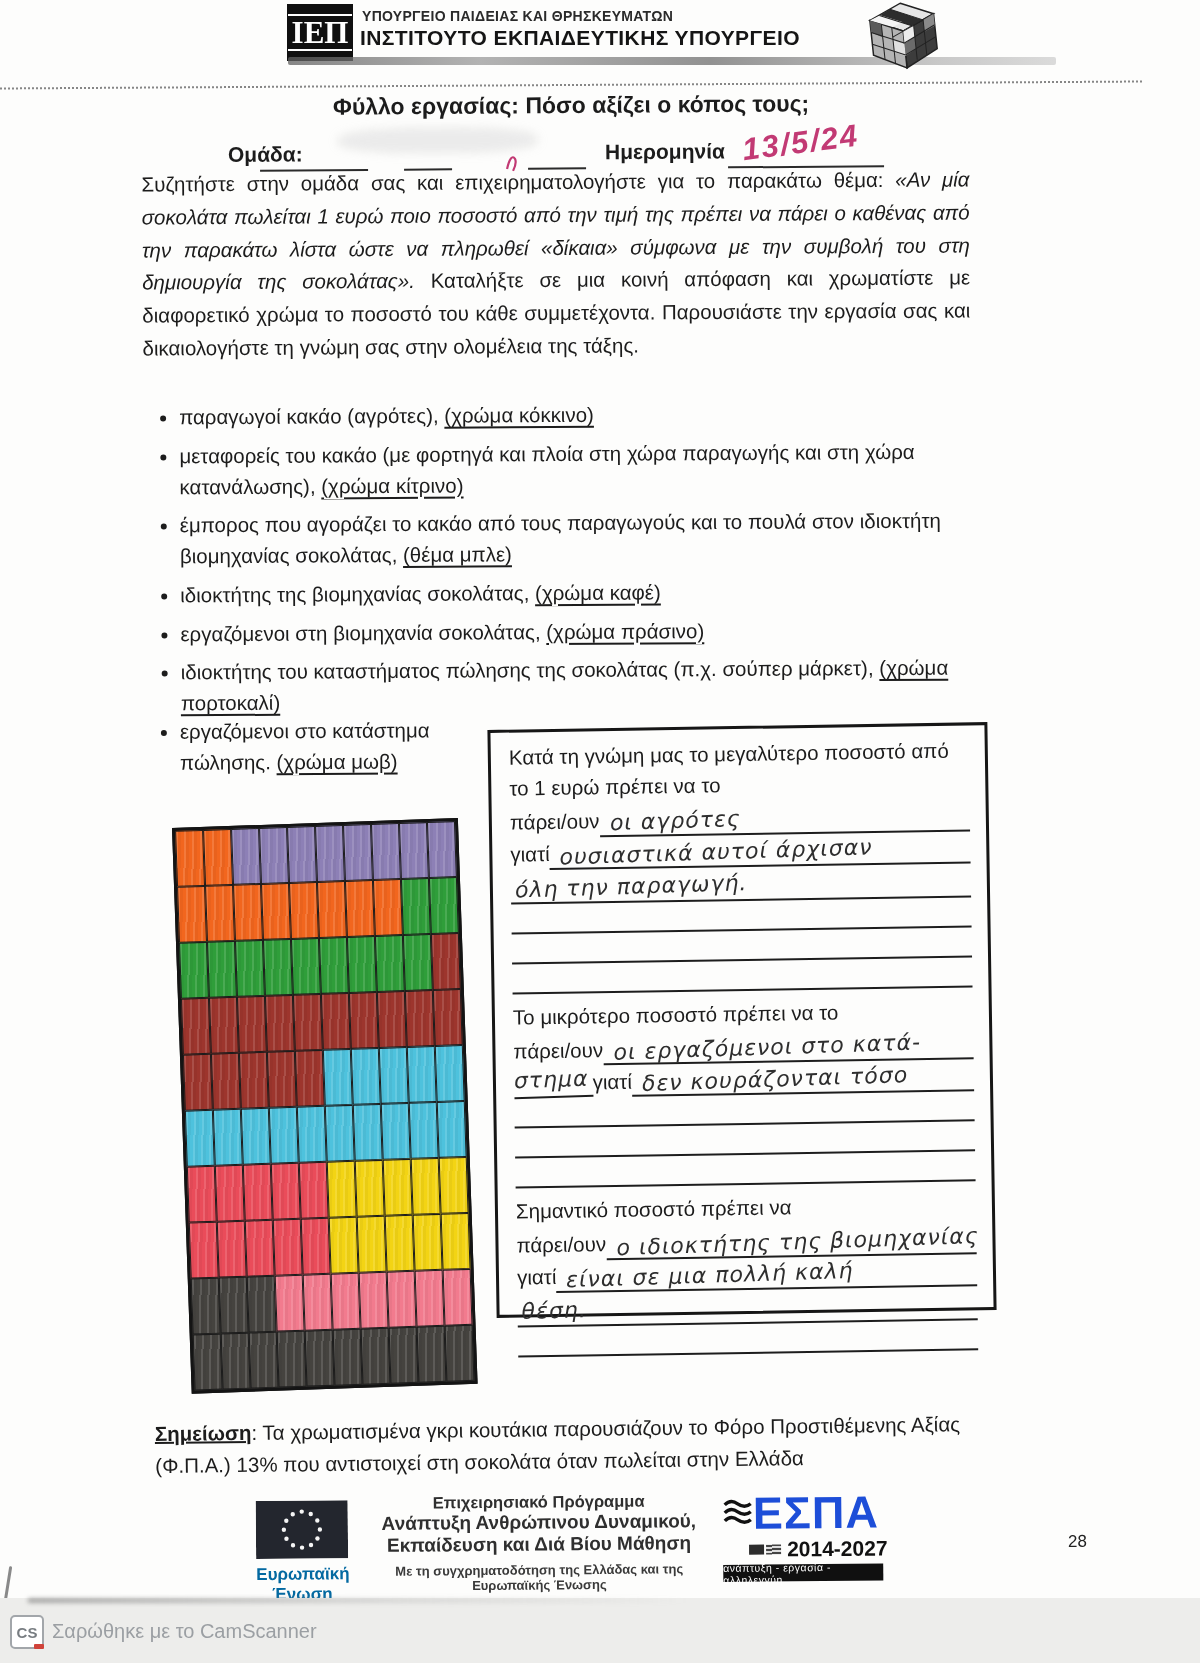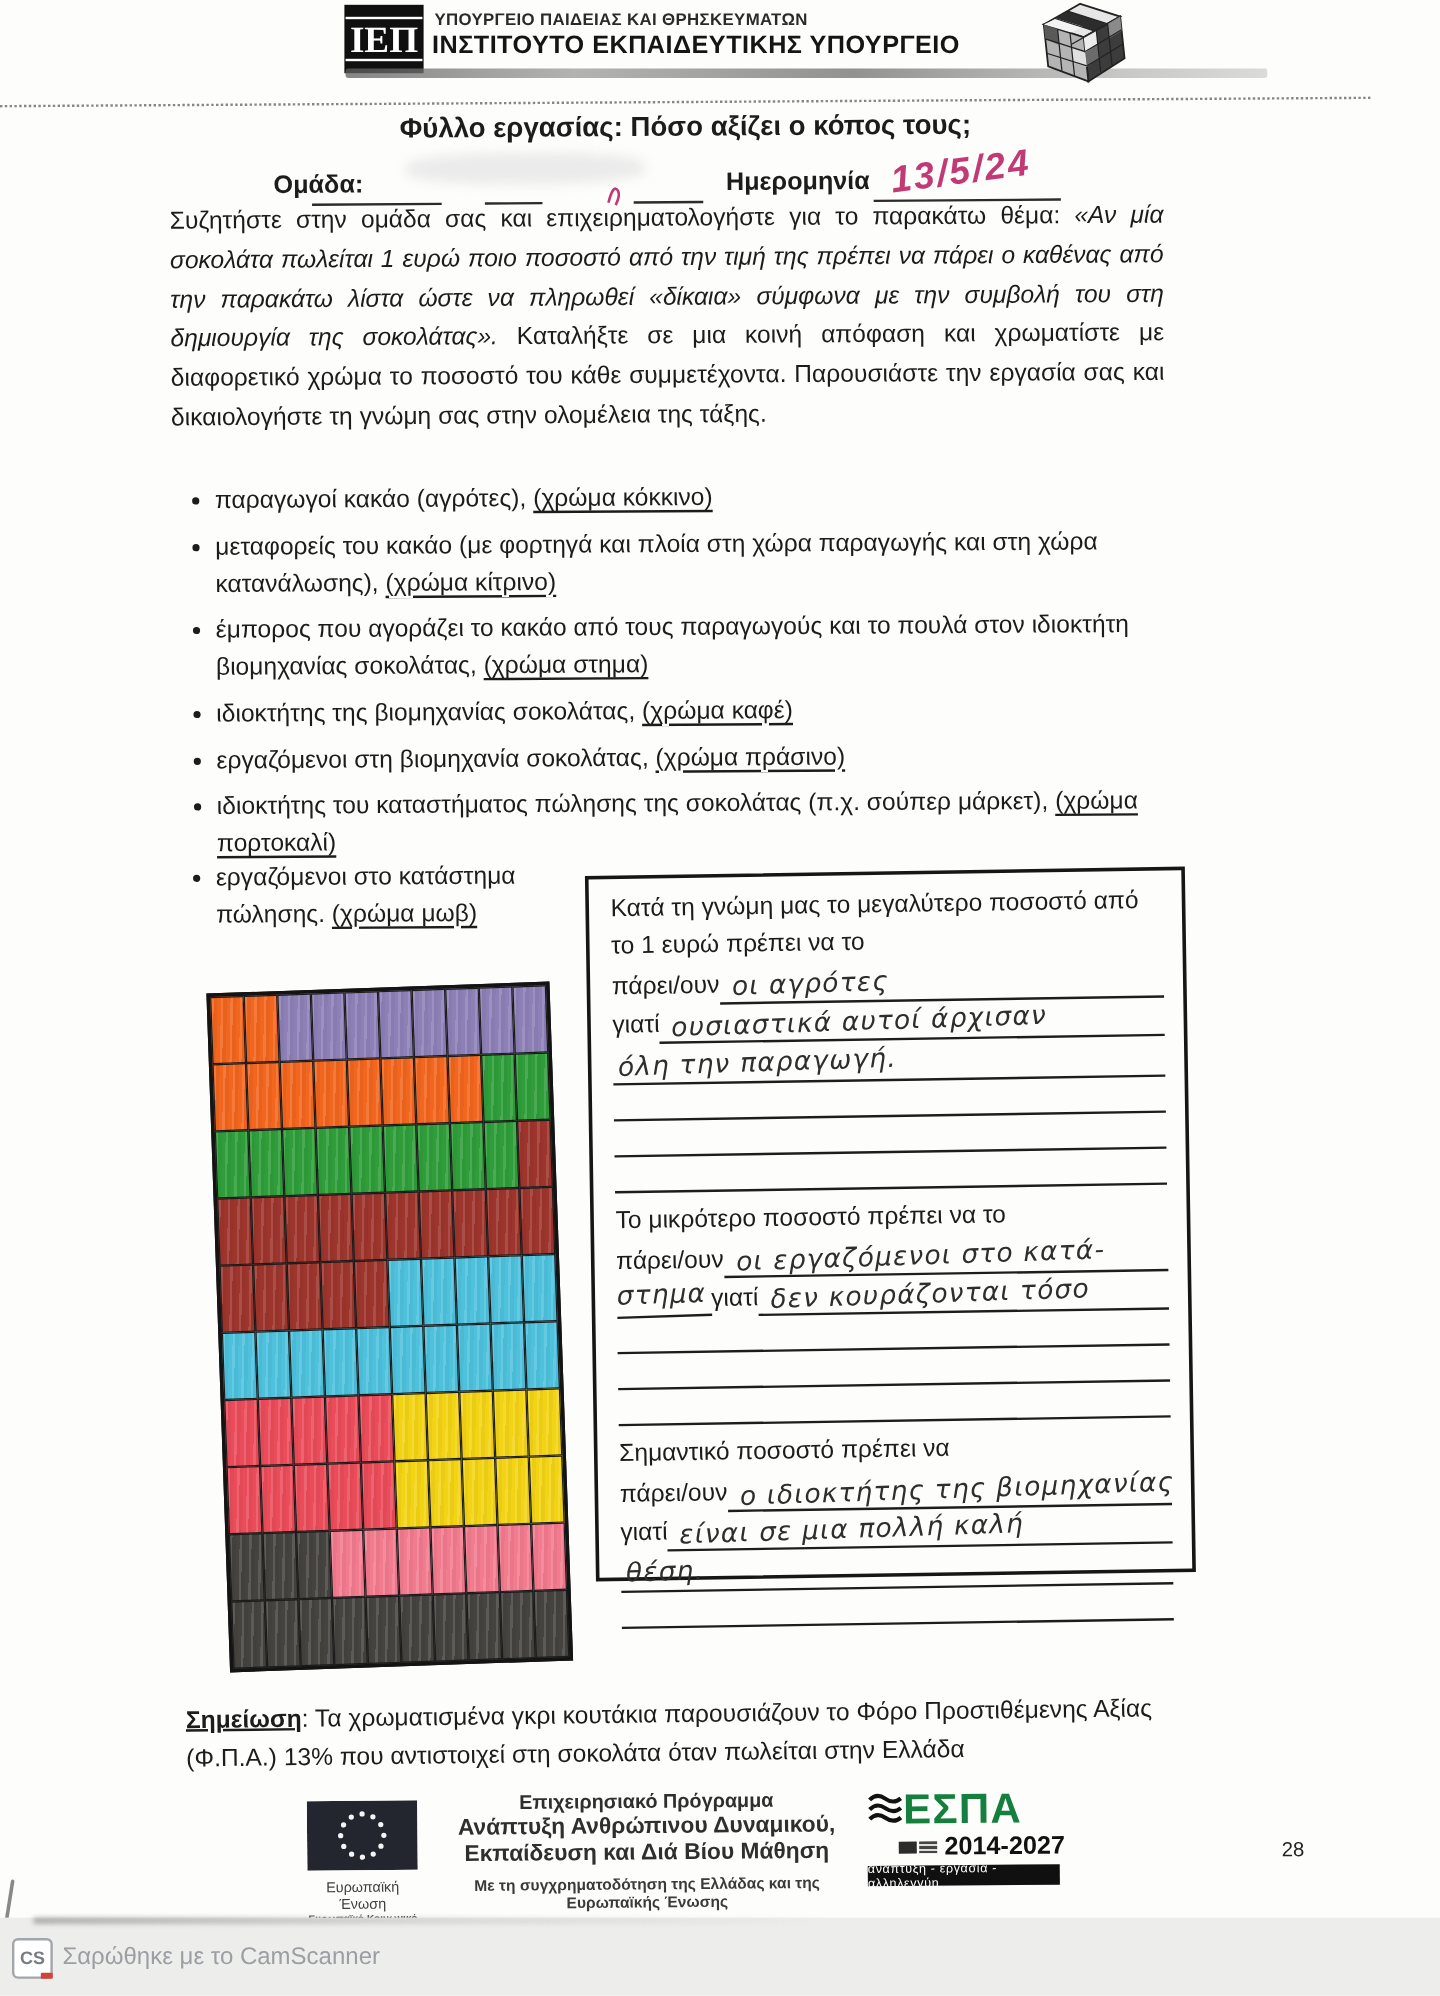--- a/index.html
+++ b/index.html
@@ -53,29 +53,29 @@
   .blank .hw{position:absolute;left:10px;bottom:-3px;}
   .ruled .hw{position:absolute;left:4px;bottom:-2px;}
   .hw-cont{border-bottom:2.5px solid #1d1d1d;padding:0 4px 0 0;}
   .prompt{margin:0 0 2px 0;}
   
   .note{position:absolute;left:155px;top:1413px;width:838px;font-size:20.5px;line-height:1.55;transform:rotate(-.7deg);}
   .note .lbl{font-weight:bold;text-decoration:underline;text-decoration-thickness:2px;}
   
   .footer{position:absolute;left:0;top:1492px;width:1200px;height:100px;transform:rotate(-.5deg);}
   .eu-flag{position:absolute;left:256px;top:6px;width:92px;text-align:center;}
-  .eu-flag .cap{font-size:12px;font-weight:normal;color:#404040;margin-top:2px;}
+  .eu-flag .cap{font-size:17px;font-weight:bold;color:#0369a1;margin-top:2px;}
   .eu-flag .sub{font-size:8.5px;color:#555;font-weight:bold;}
   .program{position:absolute;left:380px;top:0;width:318px;text-align:center;color:#2f2f2f;}
   .program .p1{font-size:16.5px;font-weight:bold;}
   .program .p2,.program .p3{font-size:19px;font-weight:bold;}
   .program .cof{font-size:13px;font-weight:bold;margin-top:7px;color:#3a3a3a;}
   .espa{position:absolute;left:723px;top:0;width:170px;}
   .espa-row{display:flex;align-items:center;}
-  .espa-word{font-size:35px;font-weight:900;letter-spacing:1px;color:#15803d;line-height:1;}
+  .espa-word{font-size:45px;font-weight:900;letter-spacing:1px;color:#1d4ed8;line-height:1;}
   .espa-years{display:flex;align-items:center;margin-top:2px;margin-left:26px;}
   .mini-flag{width:15px;height:10px;background:#2c2c2c;margin-right:2px;}
   .mini-flag.striped{background:repeating-linear-gradient(#444 0 2px,#ddd 2px 4px);}
   .espa-years .yrs{font-size:21px;font-weight:bold;color:#111;margin-left:4px;}
   .espa-bar{margin-top:3px;width:160px;height:17px;background:#101010;color:#fff;font-size:10.5px;
             display:flex;align-items:center;justify-content:center;letter-spacing:.5px;}
   .page-num{position:absolute;left:1068px;top:44px;font-size:17px;color:#222;}
   
   .cs-strip{position:absolute;left:0;top:1598px;width:1200px;height:65px;background:#ededeb;}
   .cs-strip::before{content:'';position:absolute;left:28px;top:0;width:660px;height:5px;
@@ -144,21 +144,21 @@
   </div>
 
   <div class="intro">
     <span>Συζητήστε στην ομάδα σας και επιχειρηματολογήστε για το παρακάτω θέμα: </span><span class="q-italic">«Αν μία σοκολάτα πωλείται 1 ευρώ ποιο ποσοστό από την τιμή της πρέπει να πάρει ο καθένας από την παρακάτω λίστα ώστε να πληρωθεί «δίκαια» σύμφωνα με την συμβολή του στη δημιουργία της σοκολάτας». </span><span>Καταλήξτε σε μια κοινή απόφαση και χρωματίστε με διαφορετικό χρώμα το ποσοστό του κάθε συμμετέχοντα. Παρουσιάστε την εργασία σας και δικαιολογήστε τη γνώμη σας στην ολομέλεια της τάξης.</span>
   </div>
 
   <div class="bullets">
     <ul>
       <li><span>παραγωγοί κακάο (αγρότες), </span><span class="u">(χρώμα κόκκινο)</span></li>
       <li><span>μεταφορείς του κακάο (με φορτηγά και πλοία στη χώρα παραγωγής και στη χώρα κατανάλωσης), </span><span class="u">(χρώμα κίτρινο)</span></li>
-      <li><span>έμπορος που αγοράζει το κακάο από τους παραγωγούς και το πουλά στον ιδιοκτήτη βιομηχανίας σοκολάτας, </span><span class="u">(χρώμα στημα)</span></li>
+      <li><span>έμπορος που αγοράζει το κακάο από τους παραγωγούς και το πουλά στον ιδιοκτήτη βιομηχανίας σοκολάτας, </span><span class="u">(θέμα μπλε)</span></li>
       <li><span>ιδιοκτήτης της βιομηχανίας σοκολάτας, </span><span class="u">(χρώμα καφέ)</span></li>
       <li><span>εργαζόμενοι στη βιομηχανία σοκολάτας, </span><span class="u">(χρώμα πράσινο)</span></li>
       <li><span>ιδιοκτήτης του καταστήματος πώλησης της σοκολάτας (π.χ. σούπερ μάρκετ), </span><span class="u">(χρώμα πορτοκαλί)</span></li>
     </ul>
   </div>
 
   <div class="bullet7">
     <ul>
       <li><span>εργαζόμενοι στο κατάστημα πώλησης. </span><span class="u">(χρώμα μωβ)</span></li>
     </ul>

